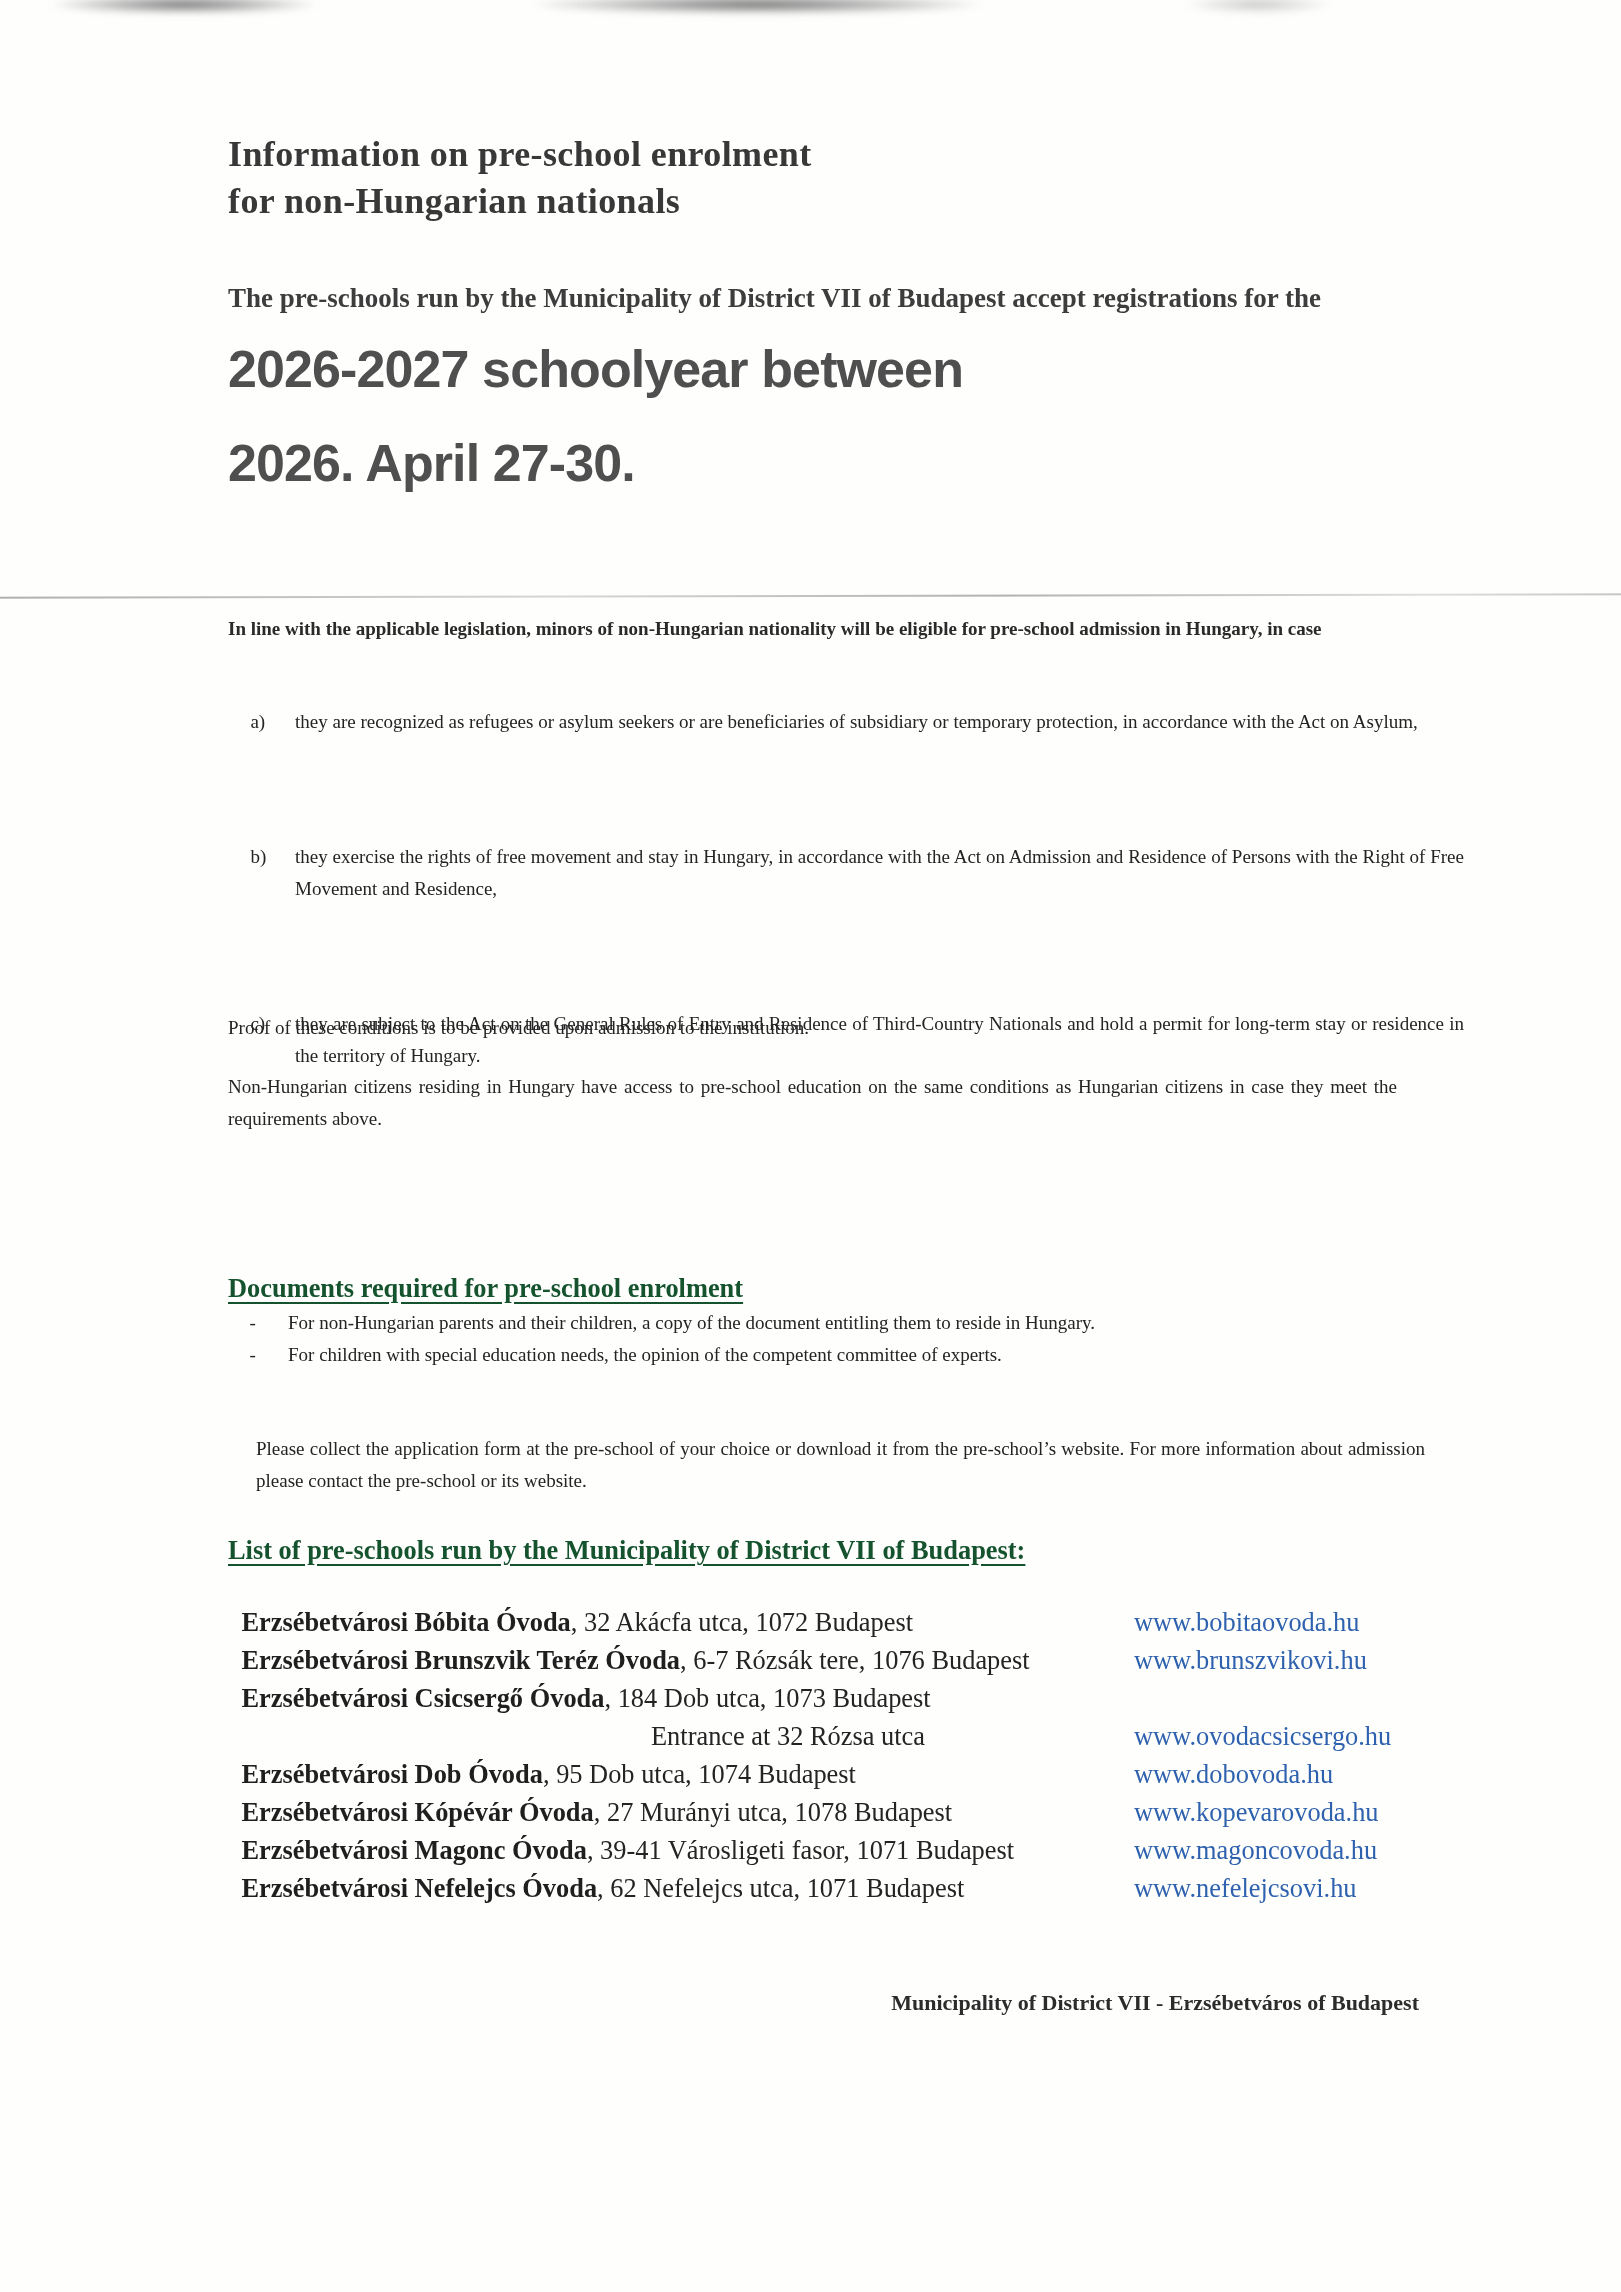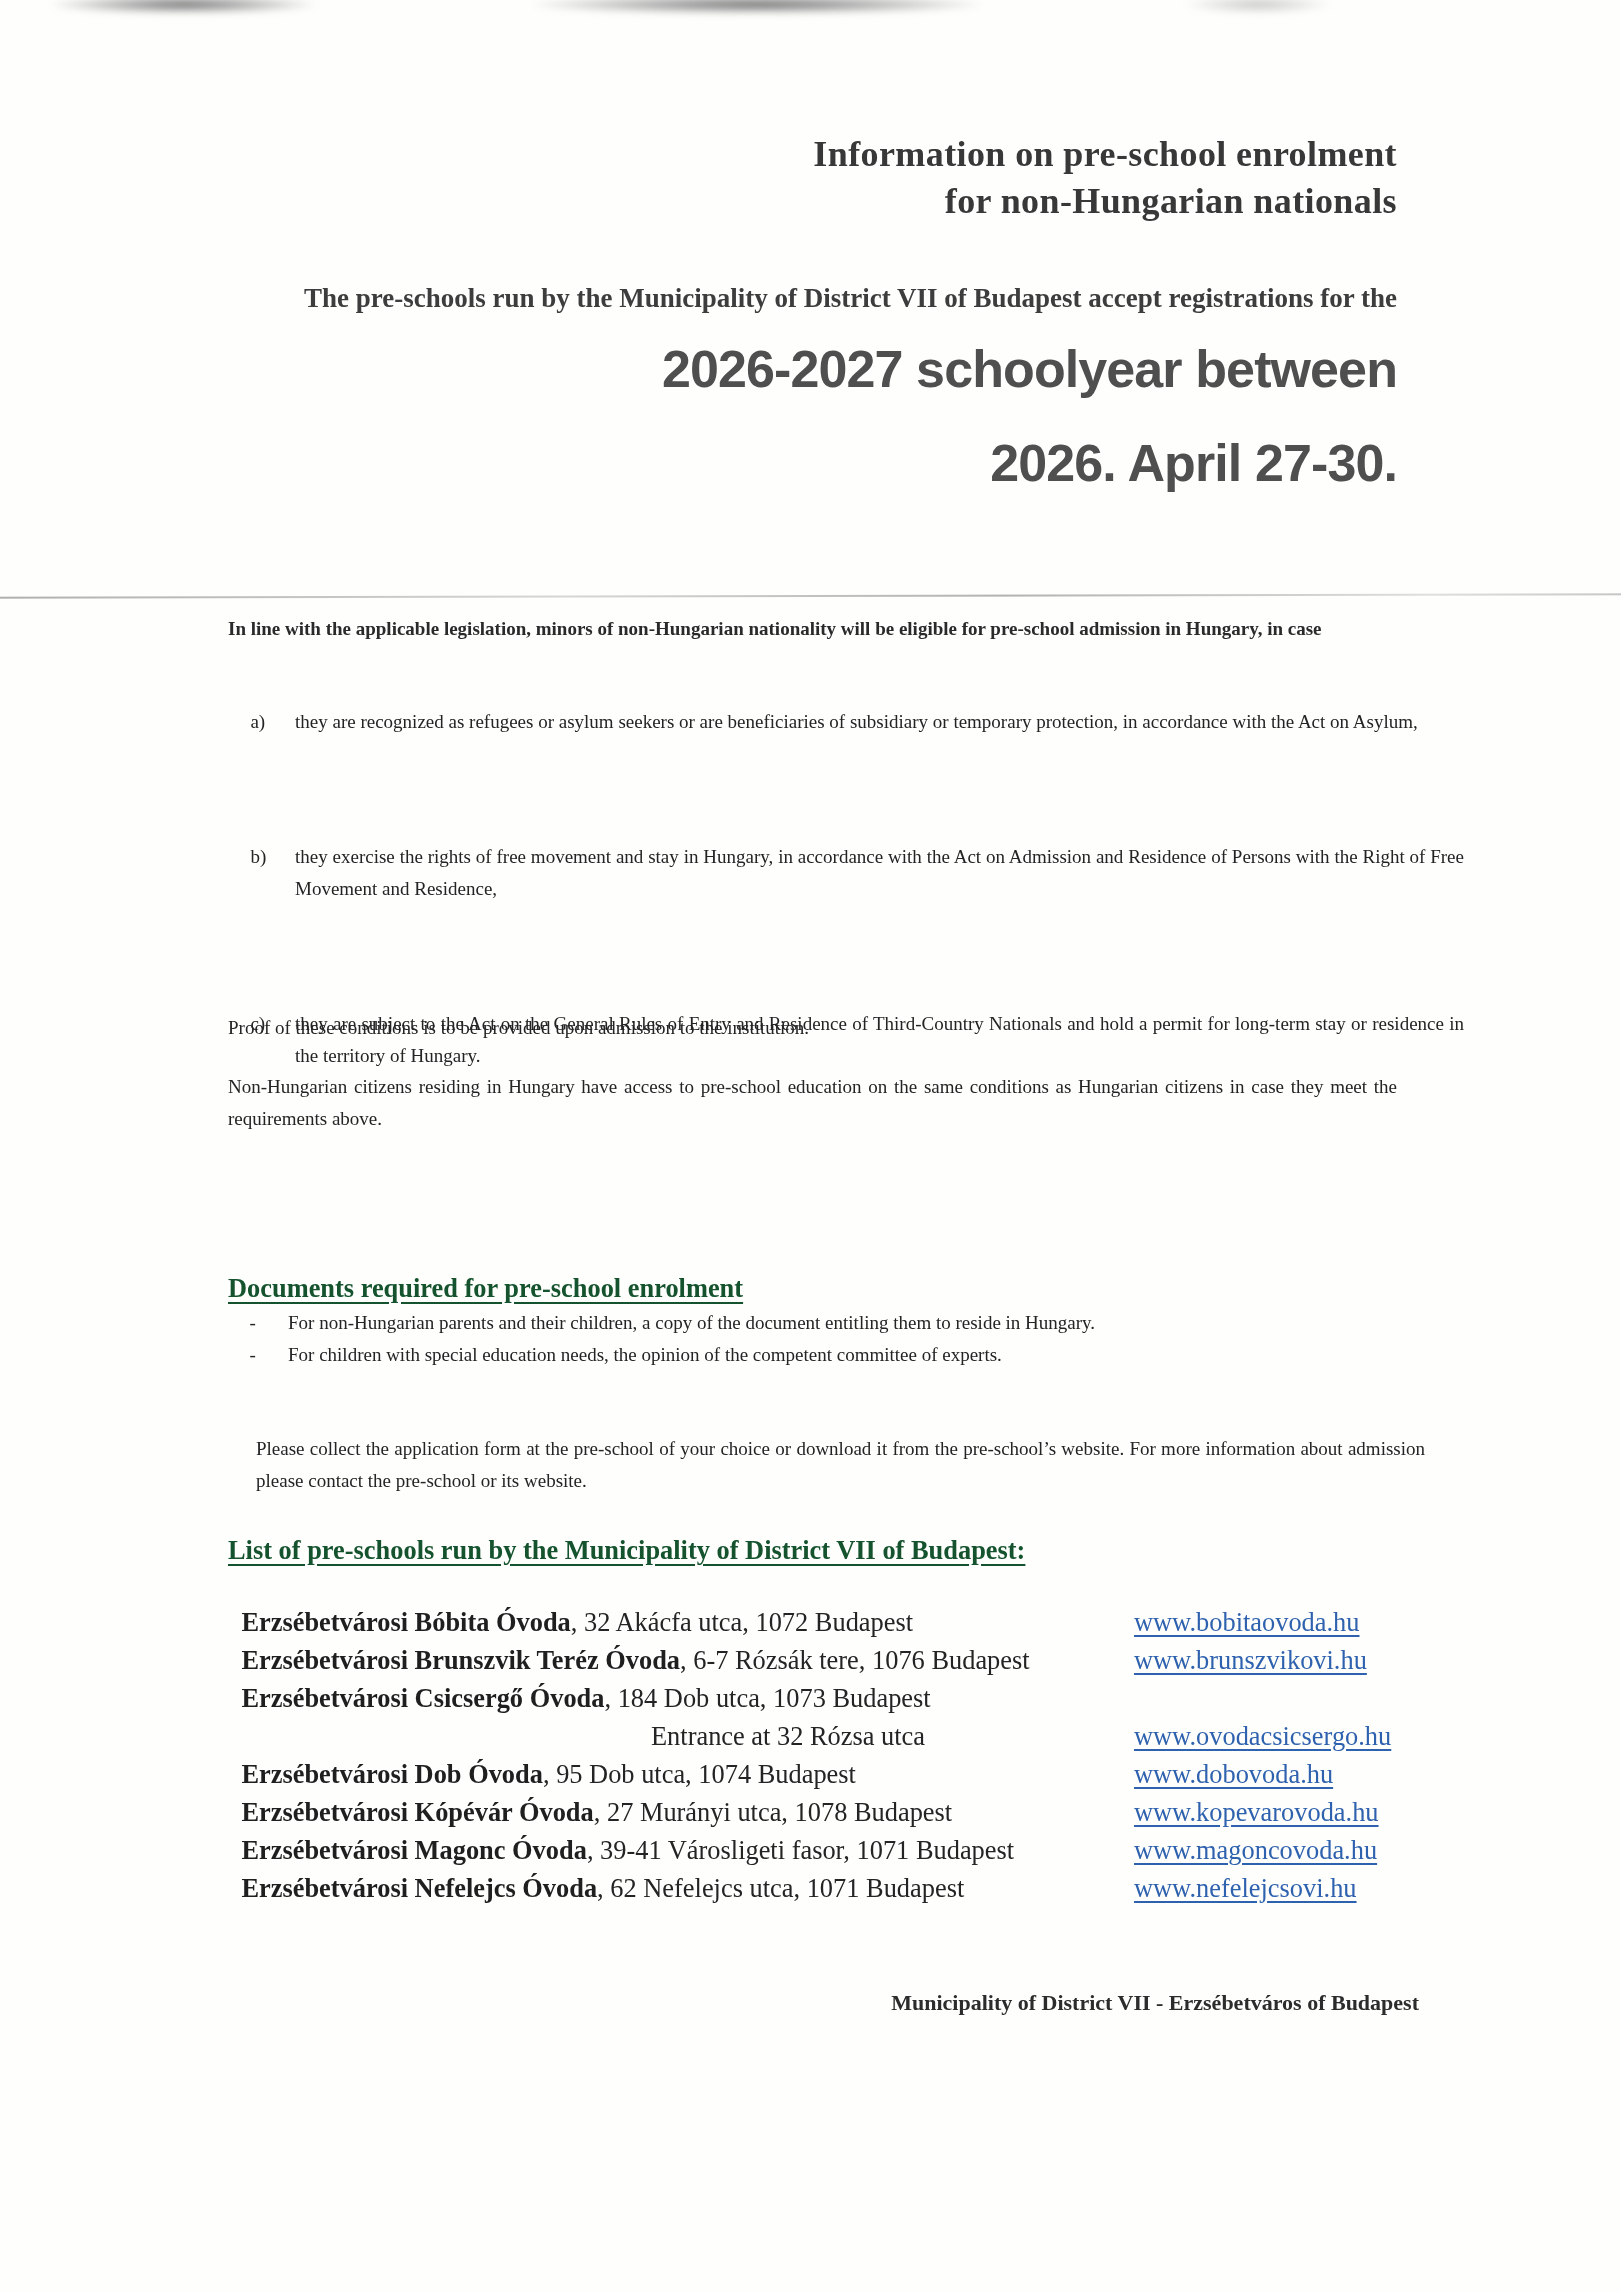--- a/index.html
+++ b/index.html
@@ -17,21 +17,21 @@
   .smudge{position:absolute;top:-5.4px;height:19.7px;border-radius:50%;
     filter:blur(3.6px);pointer-events:none;}
   .smudge.s1{left:49px;width:269px;background:radial-gradient(ellipse at center,rgba(70,70,70,.75),rgba(0,0,0,0) 72%);}
   .smudge.s2{left:533px;width:448px;background:radial-gradient(ellipse at center,rgba(75,75,75,.8),rgba(0,0,0,0) 74%);}
   .smudge.s3{left:1182px;width:152px;background:radial-gradient(ellipse at center,rgba(120,120,120,.4),rgba(0,0,0,0) 70%);}
   
   .crease{position:absolute;left:-3.6px;top:595px;width:1630px;height:1.8px;
     background:linear-gradient(to right,rgba(110,110,110,.55),rgba(140,140,140,.35) 35%,rgba(115,115,115,.55) 62%,rgba(150,150,150,.30) 88%,rgba(130,130,130,.45));
     transform:rotate(-0.12deg);filter:blur(0.4px);}
   .block{position:absolute;left:228px;width:1169px;}
-  .center{text-align:right;}
+  .center{text-align:left;}
   .doc-title{top:131px;font-size:36px;font-weight:bold;line-height:47px;color:#383838;letter-spacing:0.4px;}
   .intro{top:283px;font-size:27px;font-weight:bold;color:#3d3d3d;}
   .headline{font-family:"Liberation Sans", sans-serif;font-weight:700;
     font-size:52px;color:#4f4f4f;letter-spacing:-0.9px;}
   .headline.h1{top:339px;}
   .headline.h2{top:433px;}
   .para{font-size:19px;line-height:32px;text-align:justify;}
   .lead{top:613px;font-weight:bold;color:#2a2a2a;}
   .abc{padding-left:67px;position:relative;}
   .abc .lbl{position:absolute;left:22.4px;}
@@ -45,21 +45,21 @@
   .docs-head{top:1273px;}
   .docs-list{top:1307px;}
   .dash-item{padding-left:60px;position:relative;text-align:justify;}
   .dash-item .lbl{position:absolute;left:21.5px;}
   .please{top:1433px;margin-left:28px;}
   .list-head{top:1535px;}
   .plist{top:1603px;font-size:26.4px;}
   .pline{position:relative;height:38px;line-height:38px;padding-left:13.4px;white-space:nowrap;}
   .pname{font-weight:bold;color:#1f1f1f;}
   .purl{position:absolute;left:906px;top:0;
-    color:#2f62ae;text-decoration:underline;text-underline-offset:3.6px;cursor:pointer;text-align:right;}
+    color:#2f62ae;text-underline-offset:3.6px;cursor:pointer;text-align:right;}
   .pnote{padding-left:423px;}
   .footer{top:1990px;font-size:22px;font-weight:bold;color:#2c2c2c;
     text-align:right;padding-right:-22.4px;width:1191px;}
 </style>
 </head>
 <body>
 
 <div class="page">
 
   <div class="smudge s1"></div>

